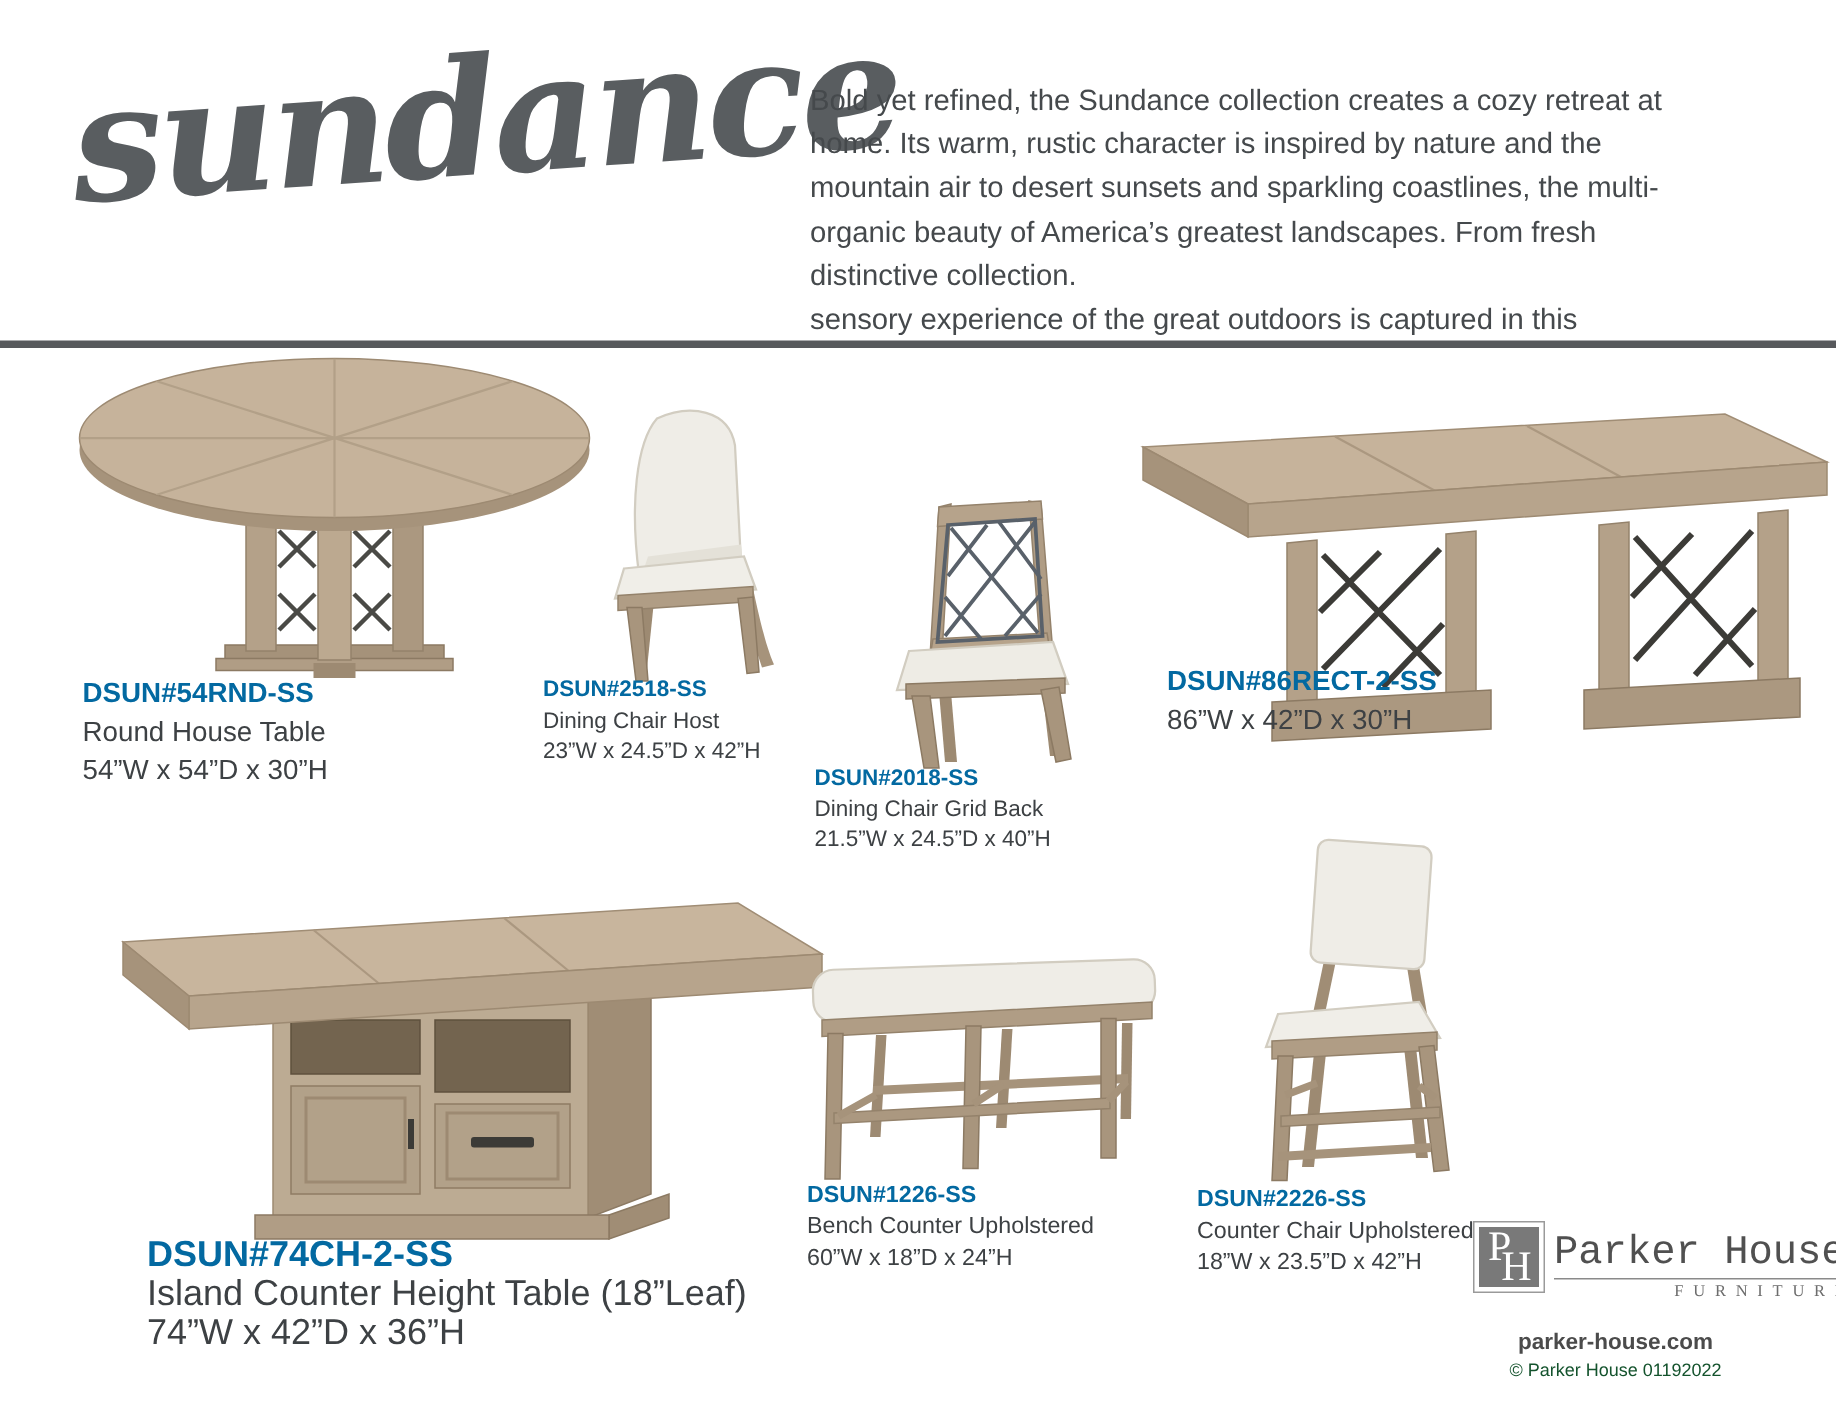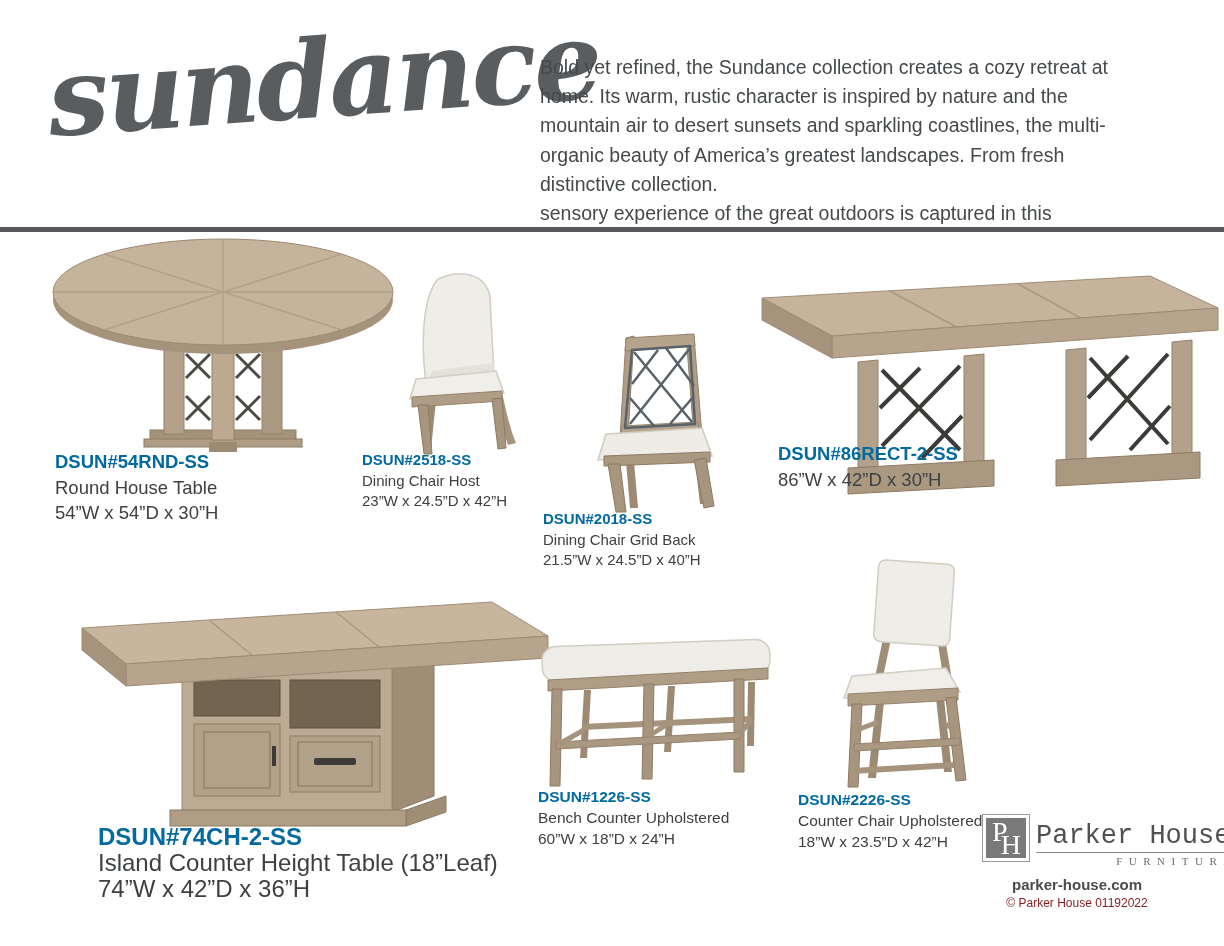--- a/index.html
+++ b/index.html
@@ -61,24 +61,24 @@
     font-family:Liberation Mono, monospace; font-size:27px; line-height:30px;
     color:#505050; white-space:nowrap; border-bottom:1.5px solid #8a8a8a;
     padding-bottom:1px;
   }
   .brand-name sup { font-size:10px; vertical-align:super; }
   .brand-division {
     font-family:"Liberation Serif", serif; font-size:11px; letter-spacing:6.5px;
     color:#6d6d6d; text-align:right; margin-top:2px;
   }
   .brand-site {
-    margin-top:9px; text-align:center; font-weight:700; font-size:15px;
+    margin-top:19px; text-align:center; font-weight:700; font-size:15px;
     color:#4b4b4b;
   }
-  .brand-copy { margin-top:3px; text-align:center; font-size:12px; color:#7f1d1d; }
+  .brand-copy { margin-top:3px; text-align:center; font-size:12px; color:#14532d; }
 </style>
 </head>
 <body>
 
 <div class="page">
 
   <div class="logo-script">sundance</div>
   <div class="intro">
     <div>Bold yet refined, the Sundance collection creates a cozy retreat at</div>
     <div>home. Its warm, rustic character is inspired by nature and the</div>

